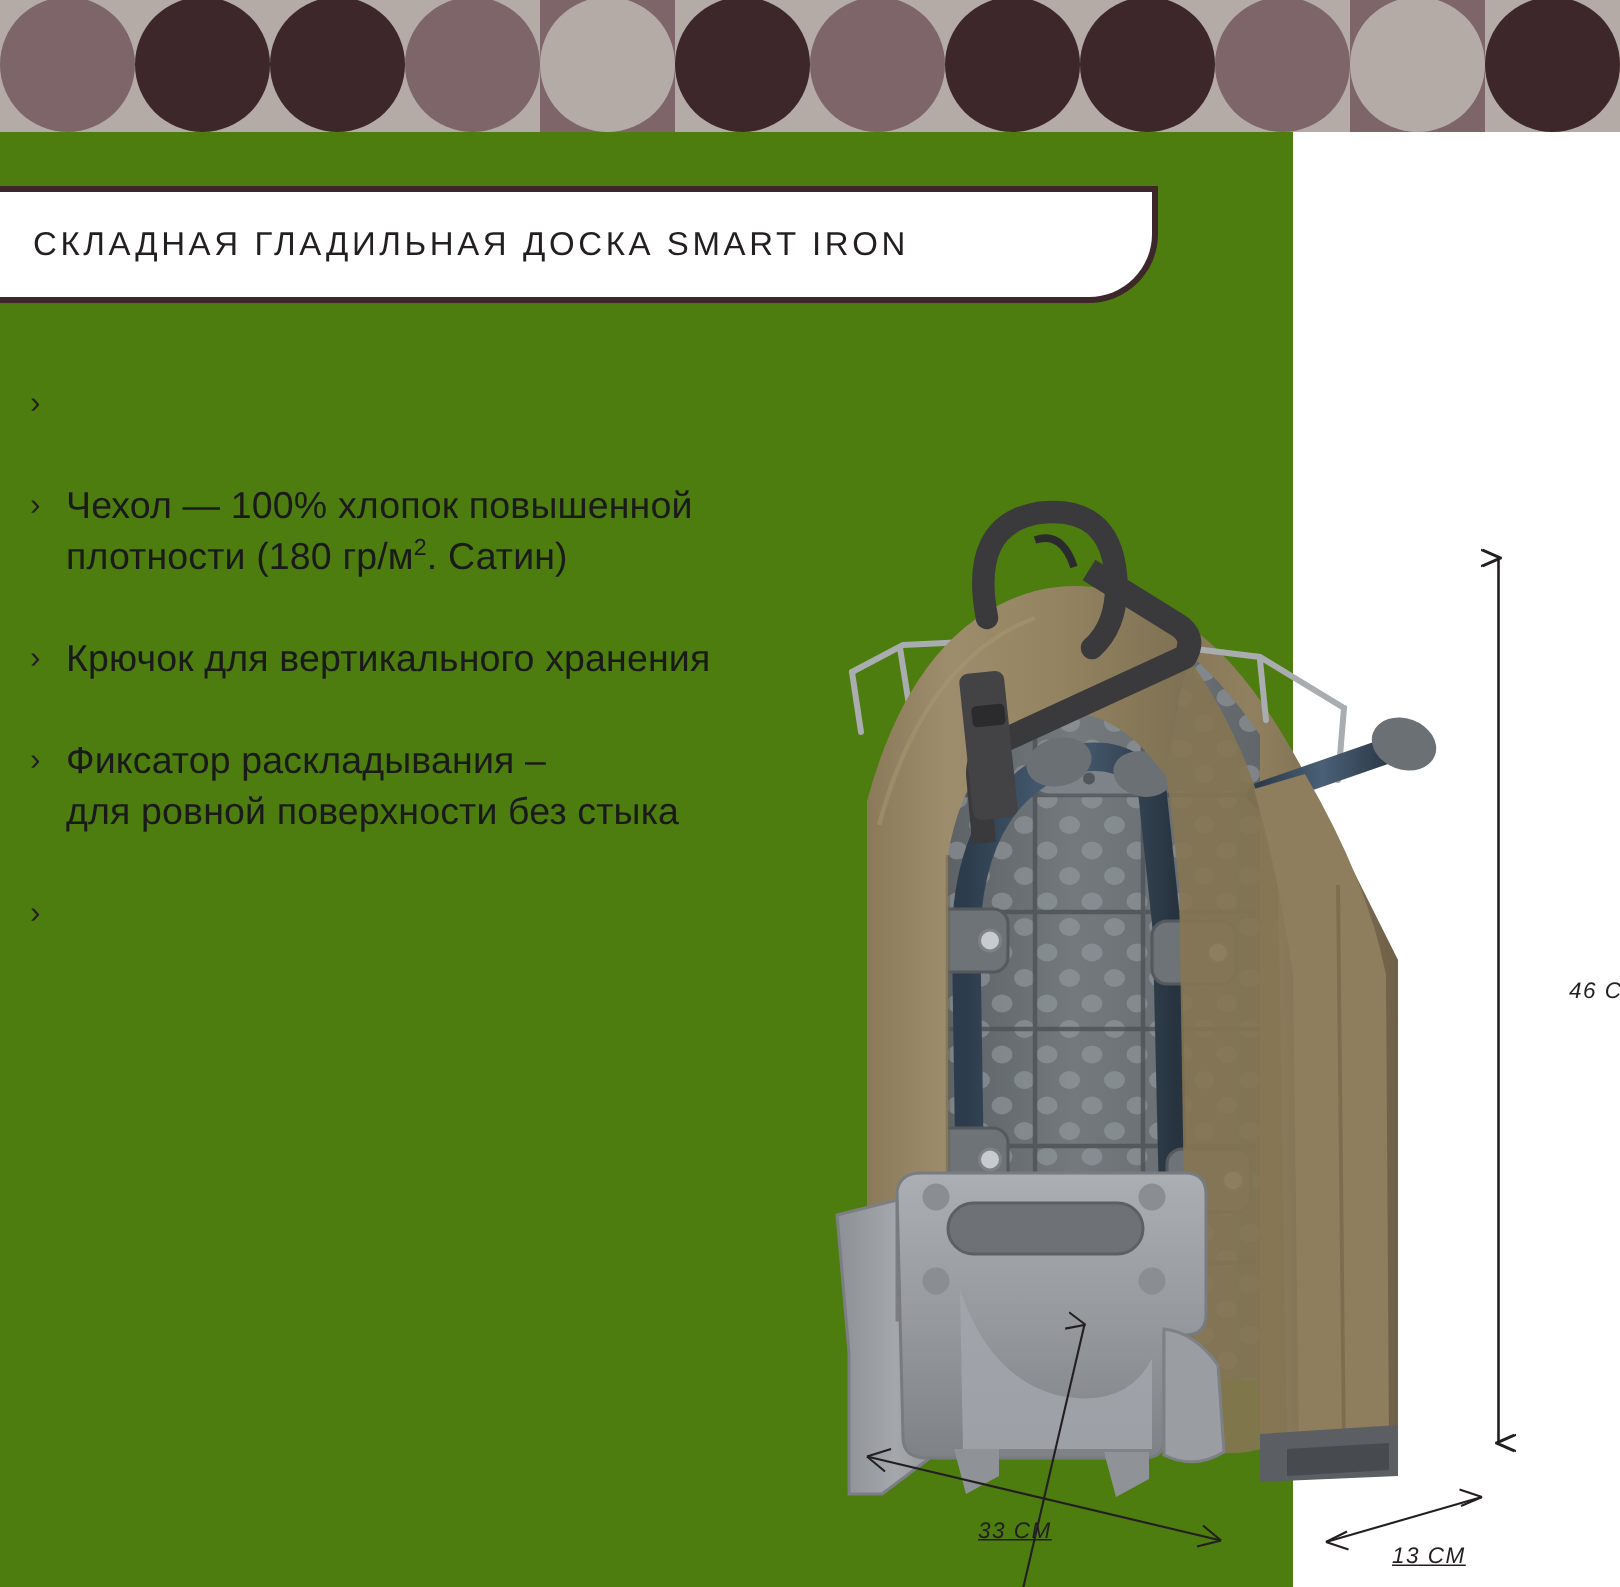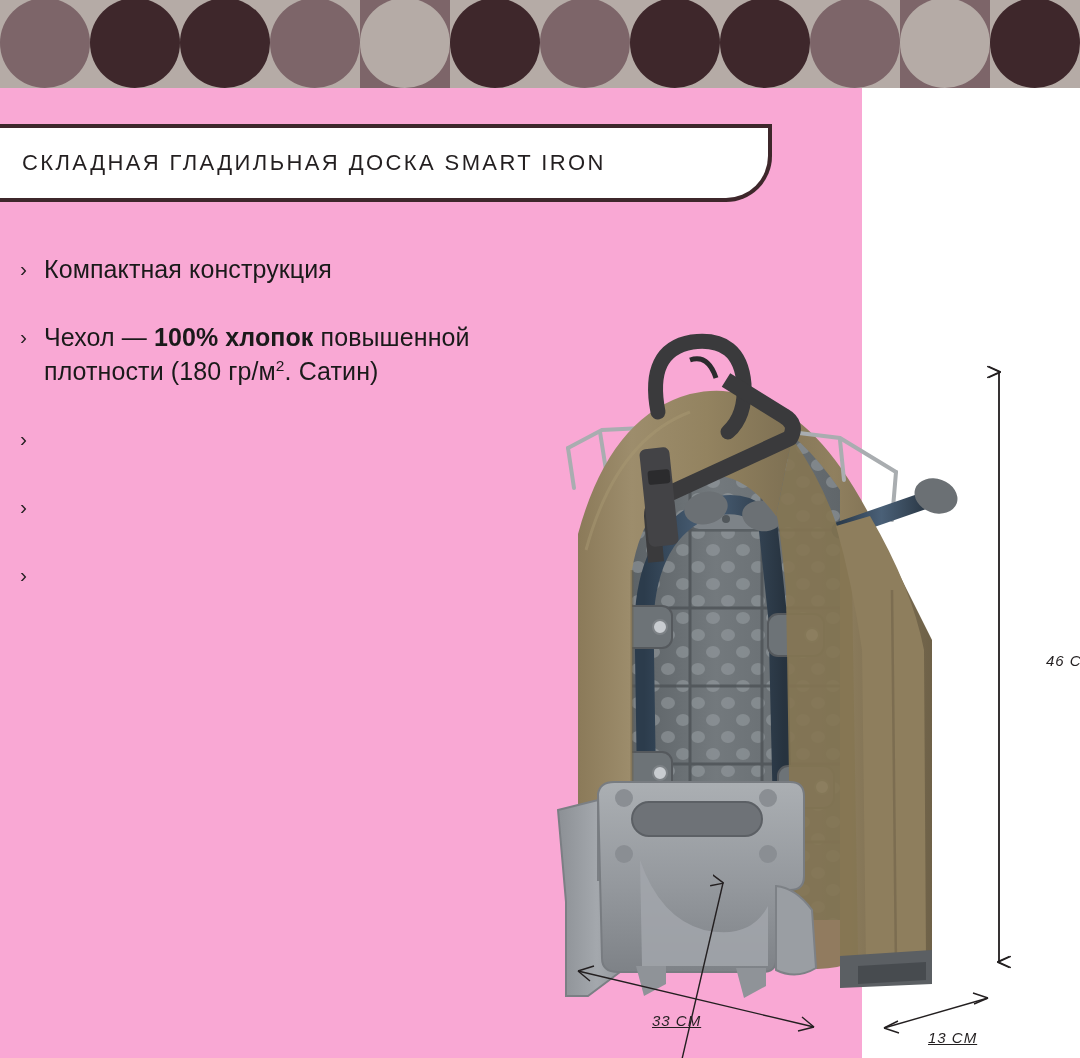--- a/index.html
+++ b/index.html
@@ -2,21 +2,21 @@
 <html><head>
 <meta charset="utf-8">
 <style>
   * { box-sizing: border-box; margin: 0; padding: 0; }
   html, body {
     width: 1080px; height: 1058px;
     background: #ffffff;
     font-family: "Liberation Sans", sans-serif;
     overflow: hidden;
   }
-  #page { position: relative; width: 862px; height: 1058px; background: #f9a8d4; }
+  #page { position: relative; width: 862px; height: 1058px; background: #4d7c0f; }
 
   
   #pattern-band {
     position: absolute; top: 0; left: 0;
     width: 1080px; height: 88px;
     display: flex;
   }
   .pattern-tile { width: 90px; height: 88px; position: relative; overflow: hidden; }
   .pattern-tile .arc {
     position: absolute; left: 0; bottom: 0;
@@ -52,21 +52,21 @@
   .feature-item { display: flex; margin-bottom: 34px; }
   .chev {
     flex: 0 0 auto;
     font-size: 21px; line-height: 34px; color: #231f20;
     font-weight: 300; width: 24px;
   }
   .feature-text {
     font-size: 25px; line-height: 34px; color: #1a1a1a;
     letter-spacing: 0.1px;
   }
-  .feature-text b { font-weight: 700; }
+  .feature-text b { font-weight: 400; }
   .feature-text sup { font-size: 0.62em; vertical-align: super; line-height: 0; }
 
   
   #product { position: absolute; left: 540px; top: 320px; width: 440px; height: 680px; }
   #product svg { display: block; }
 
   
   .dim-label {
     position: absolute;
     font-style: italic;
@@ -124,31 +124,32 @@
       </div>
     </div>
 
   <div id="title-bar">
     <div id="title-text">СКЛАДНАЯ ГЛАДИЛЬНАЯ ДОСКА SMART IRON</div>
   </div>
 
   <div id="feature-list">
       <div class="feature-item">
         <span class="chev">›</span>
-        <span class="feature-text">Компактная конструкция</span>
       </div>
       <div class="feature-item">
         <span class="chev">›</span>
         <span class="feature-text">Чехол — <b>100% хлопок</b> повышенной<br>плотности (180 гр/м<sup>2</sup>. Сатин)</span>
       </div>
       <div class="feature-item">
         <span class="chev">›</span>
-      </div>
-      <div class="feature-item">
-        <span class="chev">›</span>
+        <span class="feature-text"><b>Крючок</b> для вертикального хранения</span>
+      </div>
+      <div class="feature-item">
+        <span class="chev">›</span>
+        <span class="feature-text"><b>Фиксатор раскладывания</b> –<br>для ровной поверхности без стыка</span>
       </div>
       <div class="feature-item">
         <span class="chev">›</span>
       </div>
     </div>
 
   <div id="product">
     <svg width="440" height="680" viewBox="0 0 440 680" xmlns="http://www.w3.org/2000/svg">
       <defs>
         <linearGradient id="coverG" x1="0" y1="0" x2="1" y2="0">

